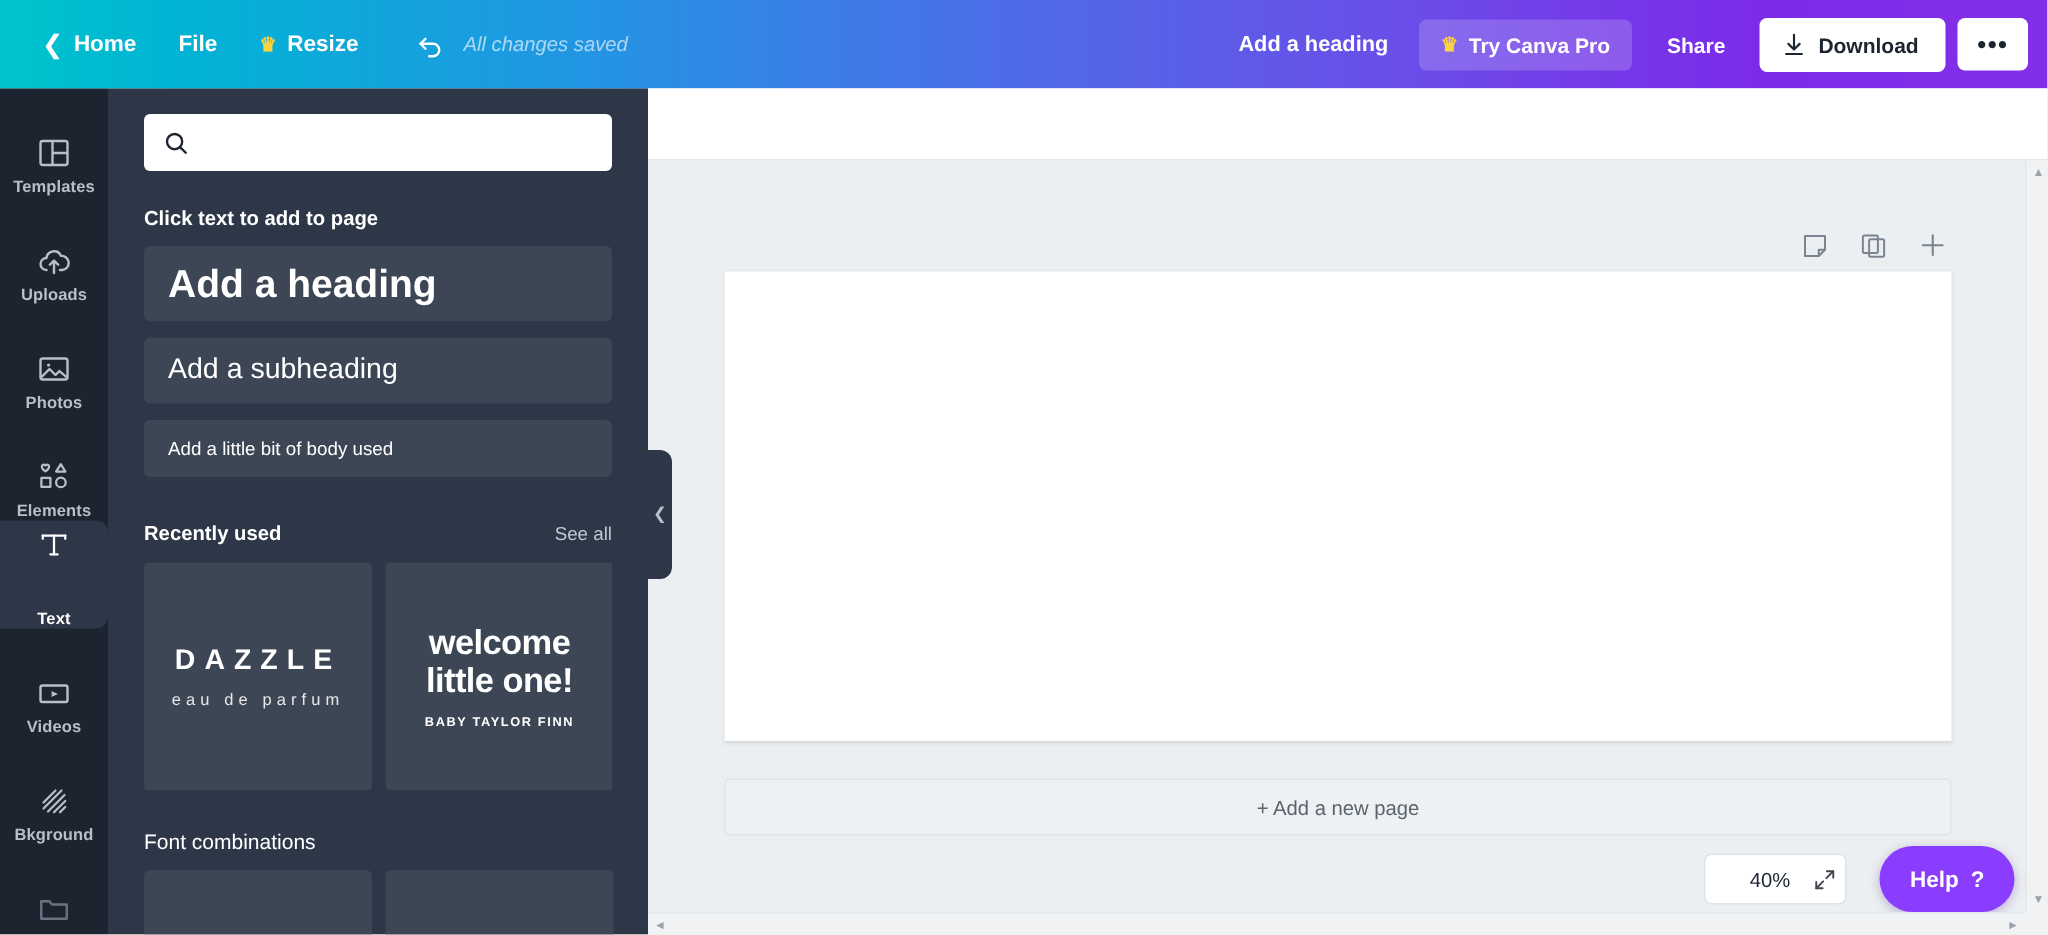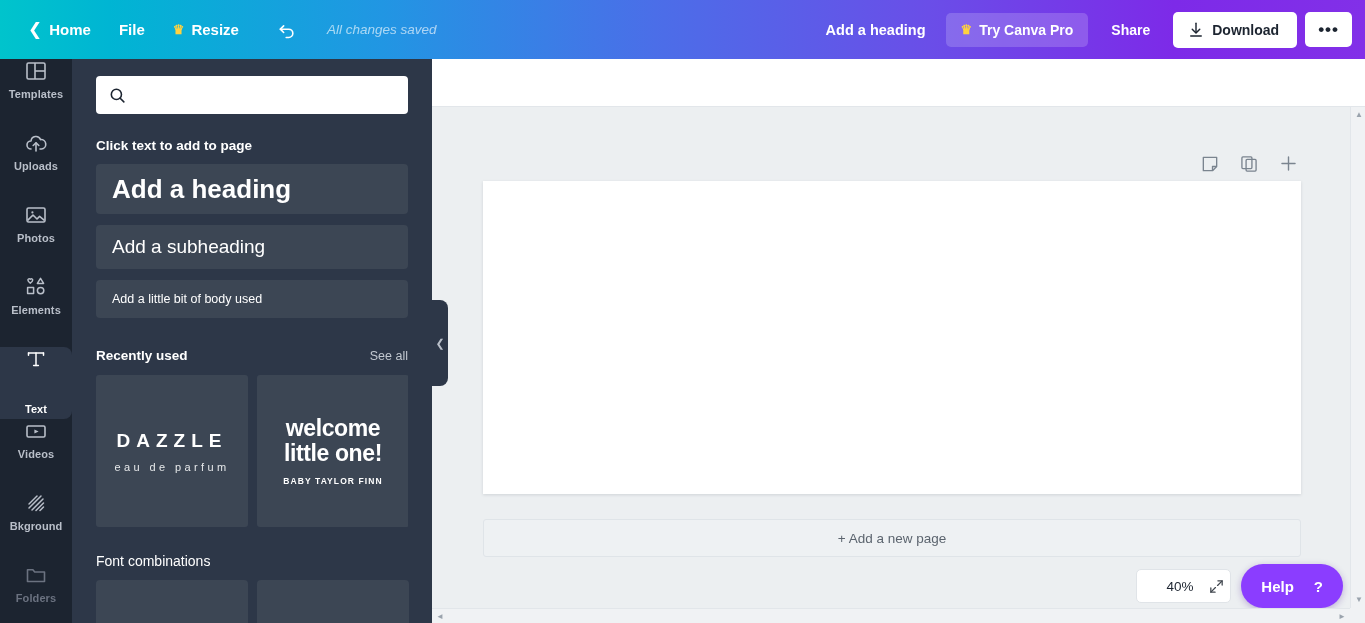--- a/index.html
+++ b/index.html
@@ -28,21 +28,21 @@
     white-space: nowrap;
   }
   .chev-left { font-size: 17px; font-weight: normal; line-height: 1; }
   .crown { font-size: 13px; color: #ffd23f; line-height: 1; }
   .undo-btn {
     padding: 8px 12px; border-radius: 4px; cursor: pointer;
     display: flex; align-items: center; margin-left: 12px;
   }
   .saved-txt {
     font-size: 13.5px; font-style: italic; color: rgba(255,255,255,.62);
-    margin-left: 18px; white-space: nowrap;
+    white-space: nowrap;
   }
   .tb-right {
     margin-left: auto; display: flex; align-items: center;
     gap: 8px; padding-right: 13px;
   }
   .doc-title {
     font-size: 14.5px; font-weight: bold; color: #fff;
     padding: 8px 12px; border-radius: 4px; cursor: text; white-space: nowrap;
   }
   .pill {
@@ -62,21 +62,21 @@
   }
 
   
   .rail {
     position: absolute; top: 59px; left: 0; width: 72px; height: 564px;
     background: #1c2430; overflow: hidden;
   }
   .rail-item {
     position: relative;
     height: 72px; display: flex; flex-direction: column;
-    align-items: center; justify-content: flex-start; gap: 5px;
+    align-items: center; justify-content: flex-end; gap: 5px;
     cursor: pointer; color: #b9bfc9;
   }
   .rail-item .ri-label { font-size: 11px; font-weight: bold; letter-spacing: .1px; }
   .rail-item.active { background: #2d3748; color: #fff; border-radius: 0 8px 8px 0; gap: 32px; }
   .rail-item.dim { color: #6b7280; }
   .rail-icon { width: 24px; height: 24px; display: block; }
 
   
   .panel {
     position: absolute; top: 59px; left: 72px; width: 360px; height: 564px;
@@ -168,21 +168,21 @@
     width: 95px; height: 34px; background: #fff;
     border: 1px solid #e0e4e8; border-radius: 5px;
     display: flex; align-items: center; justify-content: center; gap: 14px;
     cursor: pointer;
   }
   .zoom-val { font-size: 13.5px; color: #1c2430; margin-left: 24px; }
   .help-btn {
     position: absolute; top: 505px; right: 22px;
     background: #8b3dff; color: #fff; border-radius: 22px;
     padding: 0 20px; height: 44px;
-    display: flex; align-items: center; gap: 20px;
+    display: flex; align-items: center; gap: 8px;
     font-size: 15px; font-weight: bold; cursor: pointer;
     box-shadow: 0 2px 7px rgba(70,20,150,.3);
   }
 
   
   .vscroll {
     position: absolute; top: 48px; right: 0; width: 15px; bottom: 15px;
     background: #f0f2f4; border-left: 1px solid #e2e6ea;
   }
   .hscroll {

